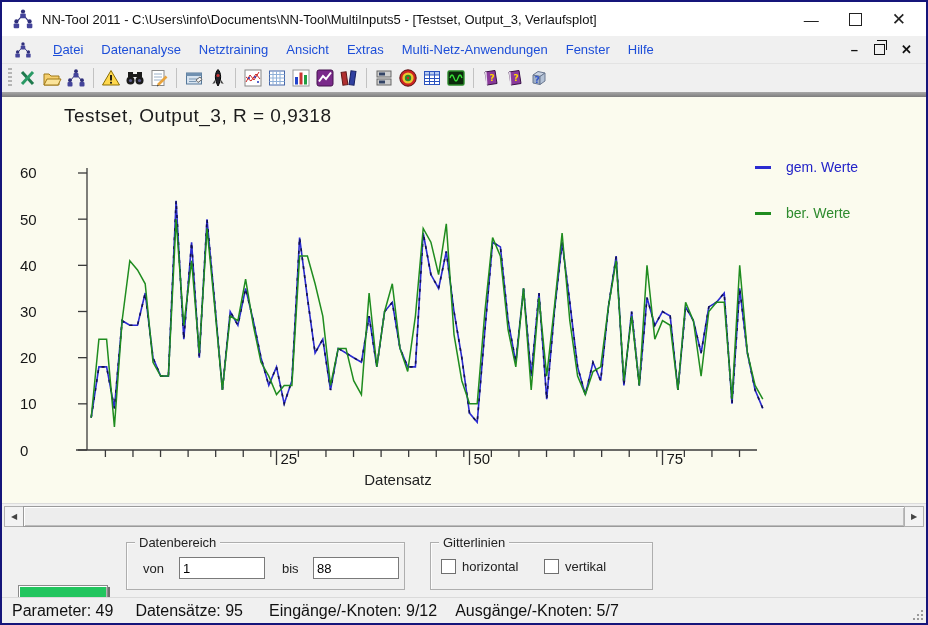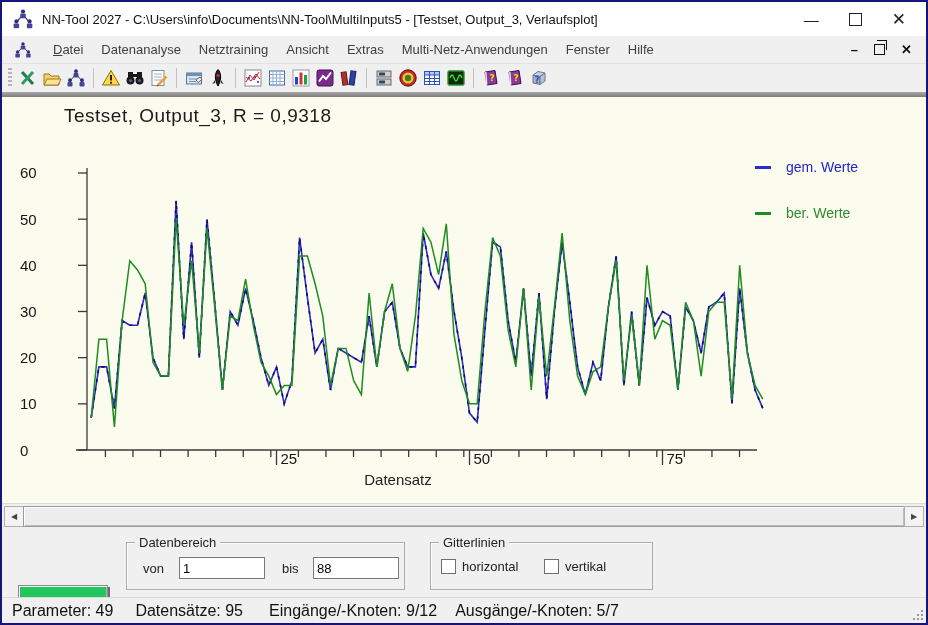--- a/index.html
+++ b/index.html
@@ -8,21 +8,21 @@
   
   .titlebar{top:0;height:34px;background:#ffffff;display:flex;align-items:center;padding:0 8px 0 10px;}
   .titlebar .appicon{width:22px;height:22px;margin-right:8px;flex:0 0 auto;}
   .title-text{font-size:13px;color:#111;white-space:nowrap;overflow:hidden;}
   .wbtns{margin-left:auto;display:flex;align-items:center;gap:30px;padding-right:12px;}
   .wbtn{font-size:15px;color:#222;line-height:1;cursor:default;}
   .maxbox{width:11px;height:11px;border:1.5px solid #222;display:inline-block;}
   
   .menubar{top:34px;height:28px;background:#f0f0f0;display:flex;align-items:center;padding:0 8px;border-bottom:1px solid #e3e3e3;}
   .menubar .appicon{width:18px;height:18px;margin:0 12px 0 4px;}
-  .menu-item{font-size:13px;color:#404040;padding:4px 9px;white-space:nowrap;}
+  .menu-item{font-size:13px;color:#1d4ed8;padding:4px 9px;white-space:nowrap;}
   .menu-item u{text-decoration:underline;}
   .mdibtns{margin-left:auto;display:flex;align-items:center;gap:16px;padding-right:6px;}
   .mdibtn{font-size:13px;font-weight:bold;color:#111;line-height:1;}
   .restore{position:relative;width:9px;height:9px;border:1.5px solid #111;display:inline-block;background:#f0f0f0;}
   .restore:before{content:"";position:absolute;left:2px;top:-5px;width:9px;height:9px;border:1.5px solid #111;border-bottom:none;border-left:none;}
   
   .toolbar{top:62px;height:28px;background:#f0f0f0;display:flex;align-items:center;padding:0 4px;}
   .tgrip{width:4px;height:20px;margin:0 4px 0 2px;background:repeating-linear-gradient(#b5b5b5 0 2px,#f0f0f0 2px 4px);}
   .tbi{width:24px;height:22px;display:flex;align-items:center;justify-content:center;}
   .tbi svg{width:20px;height:20px;}
@@ -63,21 +63,21 @@
     <svg class="appicon" viewBox="0 0 20 20">
       <line x1="10" y1="6" x2="4" y2="13" stroke="#2e2e7a" stroke-width="1"></line>
       <line x1="10" y1="6" x2="16" y2="13" stroke="#2e2e7a" stroke-width="1"></line>
       <circle cx="10" cy="3.2" r="1.9" fill="#2e2e7a"></circle>
         <rect x="7.5" y="5" width="5" height="4.4" rx="1" fill="#44449a"></rect>
       <circle cx="4" cy="12.2" r="1.9" fill="#2e2e7a"></circle>
         <rect x="1.5" y="14" width="5" height="4.4" rx="1" fill="#44449a"></rect>
       <circle cx="16" cy="12.2" r="1.9" fill="#2e2e7a"></circle>
         <rect x="13.5" y="14" width="5" height="4.4" rx="1" fill="#44449a"></rect>
     </svg>
-    <span class="title-text">NN-Tool 2027 - C:\Users\info\Documents\NN-Tool\MultiInputs5 - [Testset, Output_3, Verlaufsplot]</span>
+    <span class="title-text">NN-Tool 2011 - C:\Users\info\Documents\NN-Tool\MultiInputs5 - [Testset, Output_3, Verlaufsplot]</span>
     <span class="wbtns">
       <span class="wbtn">—</span>
       <span class="wbtn maxbox"></span>
       <span class="wbtn" style="font-size:17px">✕</span>
     </span>
   </div>
 
   <div class="row menubar">
     <svg class="appicon" viewBox="0 0 20 20">
       <line x1="10" y1="6" x2="4" y2="13" stroke="#2e2e7a" stroke-width="1"></line>

